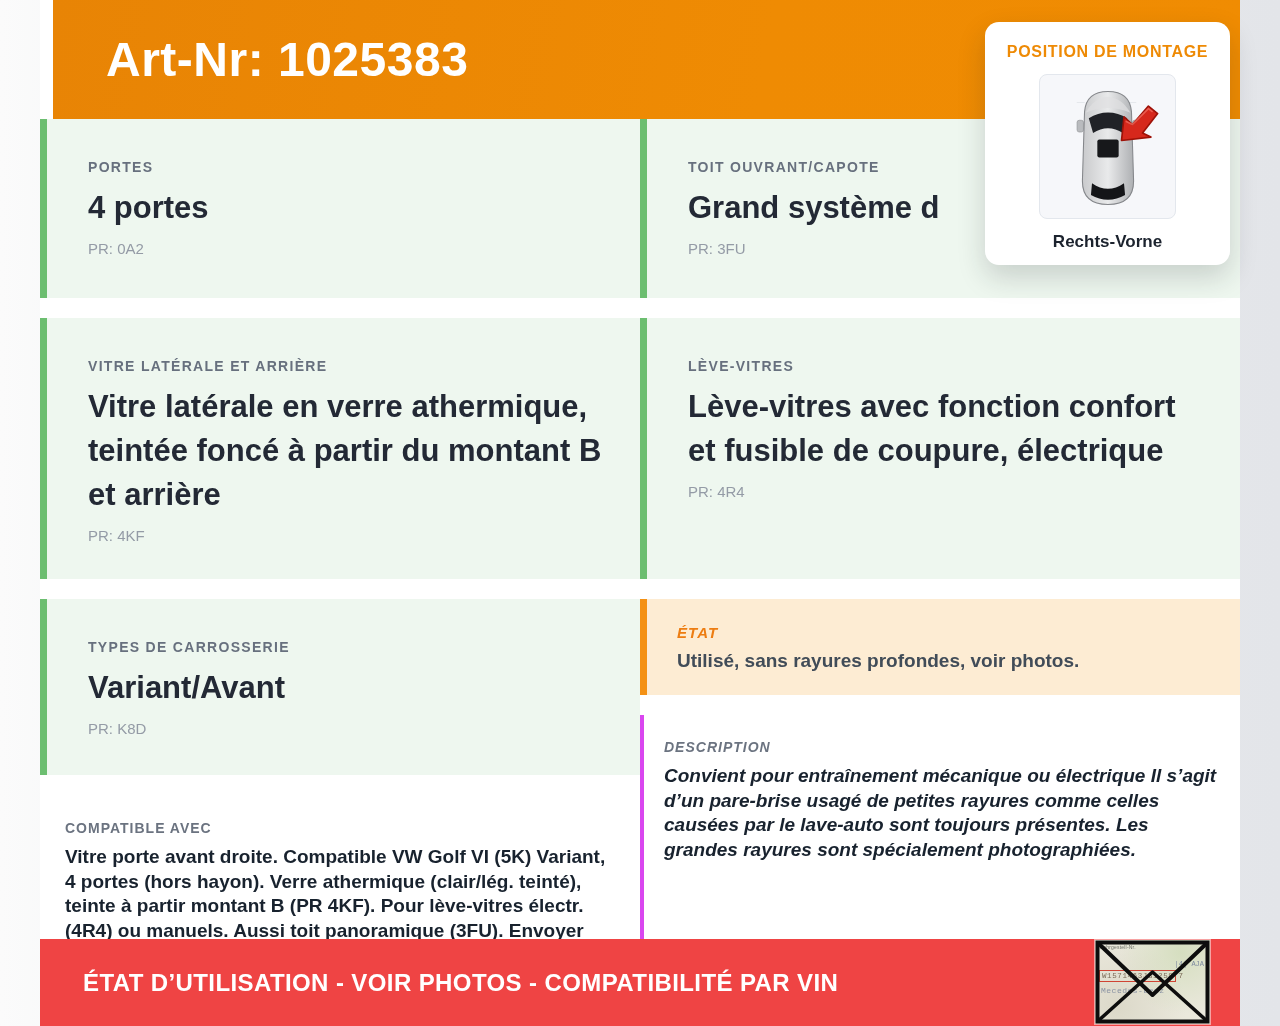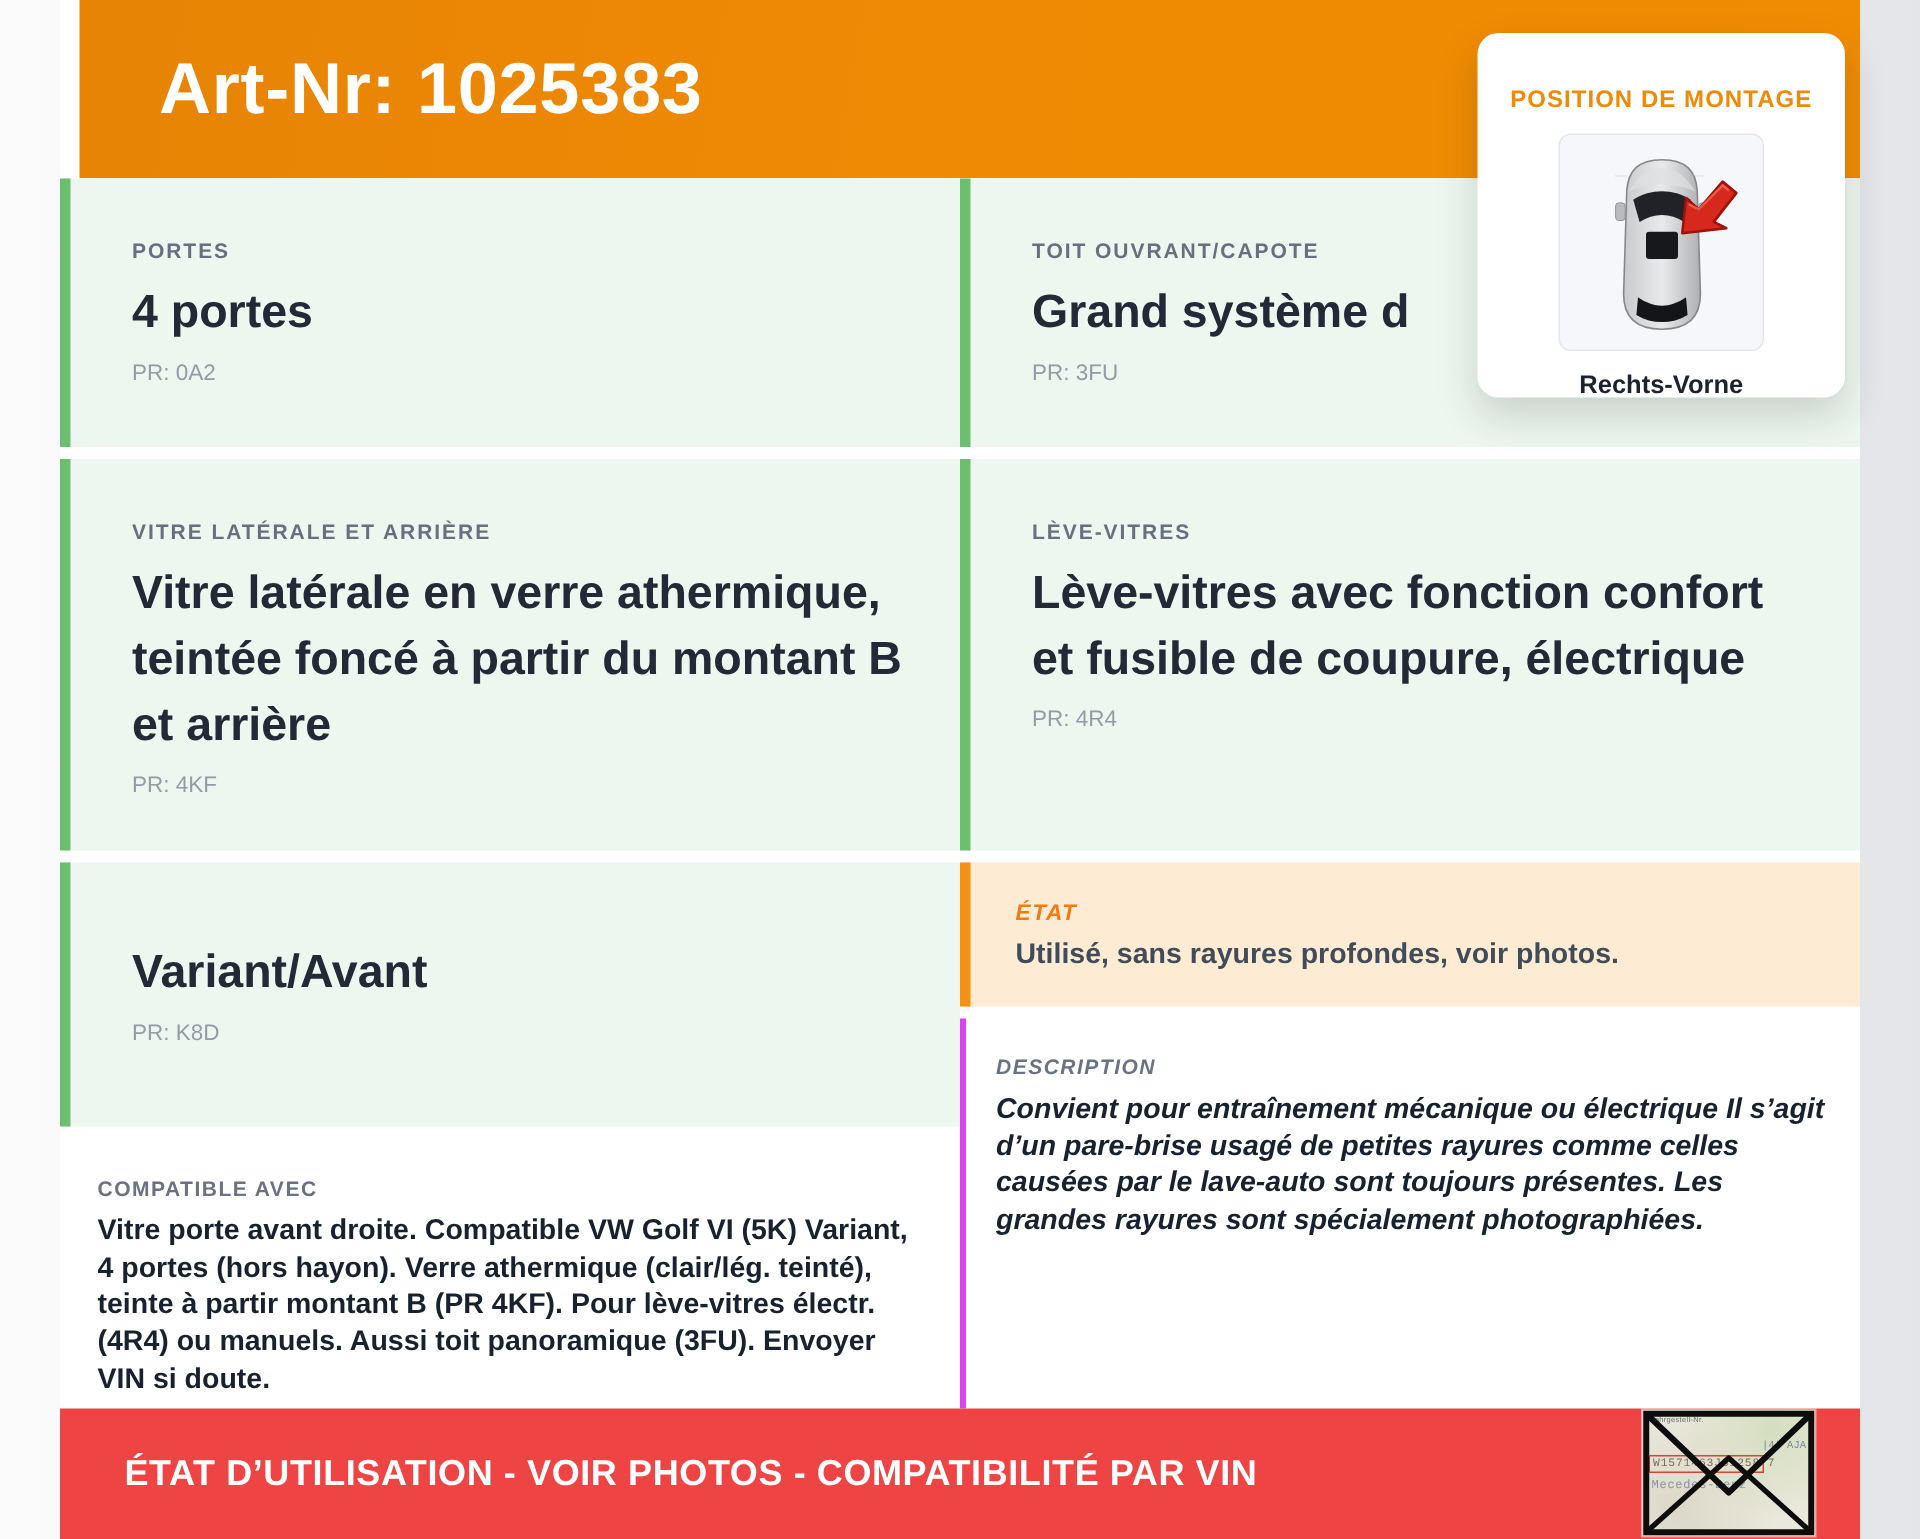--- a/index.html
+++ b/index.html
@@ -21,21 +21,21 @@
     background: linear-gradient(100deg, #e88405 0%, #ef8b03 60%, #f08c02 100%);
     display: flex; align-items: center;
     padding-left: 53px;
     margin-left: 13px;
   }
   .header h1 {
     color: #ffffff; font-size: 48px; font-weight: 800; letter-spacing: 0.5px;
   }
   
   .main { display: flex; height: 820px; background:#fff; }
-  .col { width: 600px; display: flex; flex-direction: column; gap: 8px; background:#fff; }
+  .col { width: 600px; display: flex; flex-direction: column; gap: 20px; background:#fff; }
   .spec {
     background: #eef7ef;
     border-left: 7px solid #6cbe70;
     padding: 40px 30px 30px 41px;
     overflow: hidden;
   }
   .spec-label {
     font-size: 14px; font-weight: 700; color: #67707e; letter-spacing: 1.3px;
   }
   .spec-value {
@@ -66,21 +66,21 @@
     position: absolute; left: 0; bottom: 0; width: 1200px; height: 87px;
     background: #ef4444;
     display: flex; align-items: center; padding-left: 43px;
   }
   .footer-text { color: #ffffff; font-size: 24px; font-weight: 800; letter-spacing: 0.4px; }
   
   .pos-card {
     position: absolute; left: 945px; top: 22px; width: 245px; height: 243px;
     background: #ffffff; border-radius: 14px;
     box-shadow: 0 12px 28px rgba(30,35,40,0.18);
-    z-index: 5; text-align: center; padding-top: 36px;
+    z-index: 5; text-align: center; padding-top: 21px;
   }
   .pos-title { color: #ee8a05; font-size: 16px; font-weight: 800; letter-spacing: 0.7px; }
   .pos-imgbox {
     width: 137px; height: 145px; margin: 13px auto 0;
     background: #f6f7fa; border: 1px solid #e3e7ed; border-radius: 8px;
     position: relative; overflow: hidden;
   }
   .pos-watermark {
     position:absolute; top:22px; left:0; right:0;
     font-size:8px; color:#c9cdd4; letter-spacing:2px; opacity:.7;
@@ -140,20 +140,21 @@
         <div class="spec-label">PORTES</div>
         <div class="spec-value">4 portes</div>
         <div class="spec-pr">PR: 0A2</div>
       </div>
       <div class="spec h261">
         <div class="spec-label">VITRE LATÉRALE ET ARRIÈRE</div>
         <div class="spec-value">Vitre latérale en verre athermique, teintée foncé à partir du montant B et arrière</div>
         <div class="spec-pr">PR: 4KF</div>
       </div>
       <div class="spec h176">
+        <div class="spec-label">TYPES DE CARROSSERIE</div>
         <div class="spec-value">Variant/Avant</div>
         <div class="spec-pr">PR: K8D</div>
       </div>
       <div class="info" style="margin-top:1px;">
         <div class="info-label">COMPATIBLE AVEC</div>
         <div class="info-text">Vitre porte avant droite. Compatible VW Golf VI (5K) Variant, 4 portes (hors hayon). Verre athermique (clair/lég. teinté), teinte à partir montant B (PR 4KF). Pour lève-vitres électr. (4R4) ou manuels. Aussi toit panoramique (3FU). Envoyer VIN si doute.</div>
       </div>
     </div>
 
     <div class="col">

